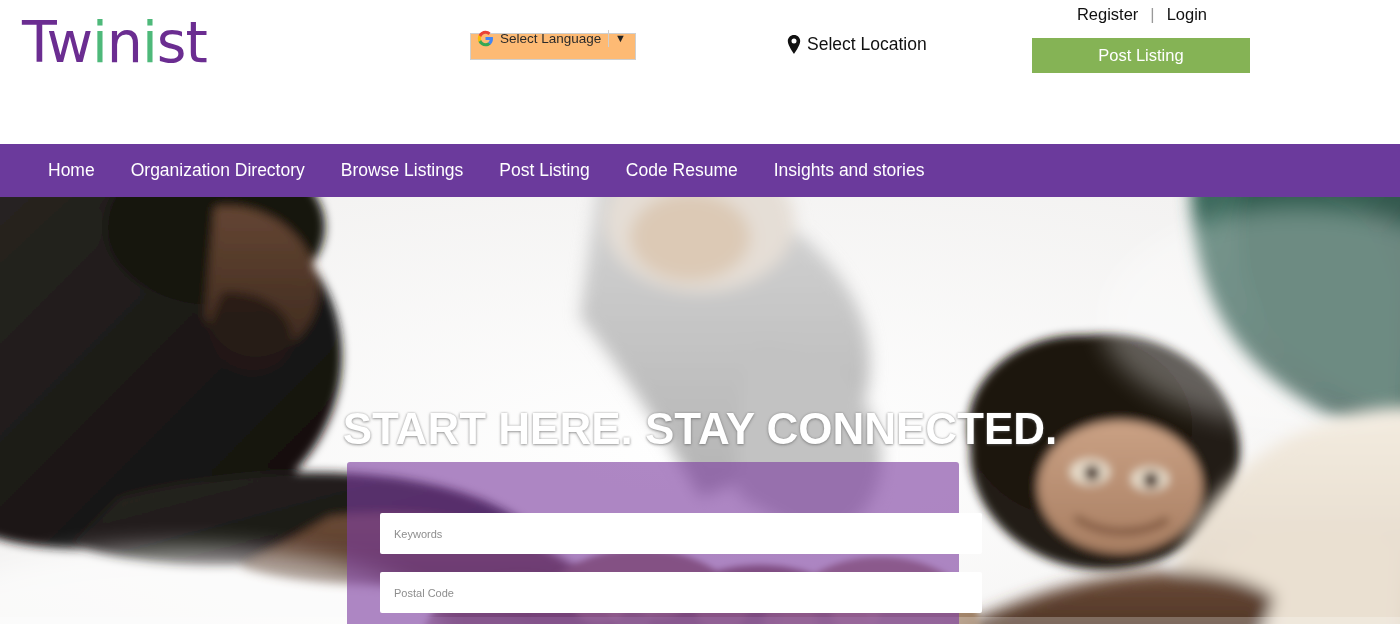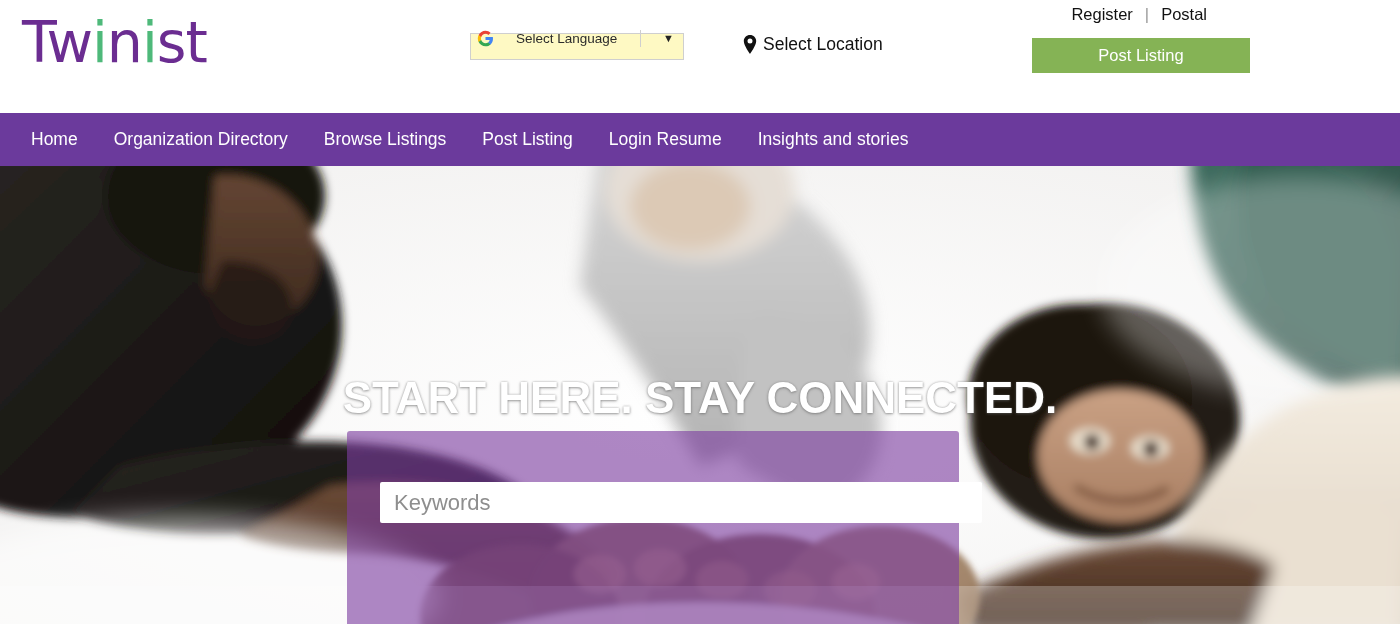--- a/index.html
+++ b/index.html
@@ -10,21 +10,21 @@
     height: 624px;
     overflow: hidden;
     font-family: "Liberation Sans", sans-serif;
     background: #ffffff;
   }
 
   
   .top-header {
     position: relative;
     width: 1400px;
-    height: 113px;
+    height: 144px;
     background: #ffffff;
   }
 
   .logo {
     position: absolute;
     left: 22px;
     top: 14px;
     font-size: 57px;
     font-weight: 400;
     letter-spacing: -1px;
@@ -37,24 +37,23 @@
   .logo .g { color: #4eb97a; }
 
   
   .lang-widget {
     position: absolute;
     left: 470px;
     top: 33px;
     height: 27px;
     display: flex;
     align-items: center;
-    background: #fef9c3;
+    background: #fdba74;
     border: 1px solid #cfcfcf;
     padding: 0 4px 16px 6px;
-    gap: 16px;
   }
   .g-logo {
     width: 17px; height: 17px;
     position: relative;
     flex: 0 0 auto;
     margin-right: 6px;
   }
   .g-logo svg { display: block; }
   .lang-label {
     font-size: 13.5px;
@@ -72,21 +71,21 @@
     width: 22px;
     text-align: center;
     font-size: 11px;
     color: #222;
     line-height: 1;
   }
 
   
   .location {
     position: absolute;
-    left: 743px;
+    left: 787px;
     top: 34px;
     display: flex;
     align-items: center;
     cursor: pointer;
   }
   .pin-icon { width: 14px; height: 19px; margin-right: 6px; display:block; }
   .location-label {
     font-size: 17.5px;
     color: #111111;
     white-space: nowrap;
@@ -122,21 +121,21 @@
     text-align: center;
   }
 
   
   .navbar {
     width: 1400px;
     height: 53px;
     background: #6b3a9c;
     display: flex;
     align-items: center;
-    padding-left: 31px;
+    padding-left: 48px;
   }
   .nav-item {
     color: #ffffff;
     font-size: 17.5px;
     text-decoration: none;
     margin-right: 36px;
     white-space: nowrap;
     cursor: pointer;
     line-height: 53px;
   }
@@ -180,21 +179,21 @@
     border-radius: 3px;
     z-index: 4;
     padding: 33px 32px 0 33px;
   }
   .field {
     width: 602px;
     height: 41px;
     background: #ffffff;
     border: none;
     border-radius: 2px;
-    font-size: 22px;
+    font-size: 11px;
     font-family: "Liberation Sans", sans-serif;
     padding: 0 14px;
     display: block;
     outline: none;
     color: #333333;
   }
   .field::placeholder { color: #8e8e8e; }
   .spacer { height: 18px; }
 
   .select-wrap { position: relative; width: 546px; }
@@ -251,32 +250,32 @@
       <svg class="pin-icon" viewBox="0 0 14 19" aria-hidden="true">
         <path fill="#111111" d="M7 0C3.5 0 .8 2.7.8 6.1.8 10.7 7 19 7 19s6.2-8.3 6.2-12.9C13.2 2.7 10.5 0 7 0zm0 8.6a2.5 2.5 0 1 1 0-5 2.5 2.5 0 0 1 0 5z"></path>
       </svg>
     </span>
     <span class="location-label">Select Location</span>
   </div>
 
   <div class="account-links">
     <a href="#">Register</a>
     <span class="account-divider">|</span>
-    <a href="#">Postal</a>
+    <a href="#">Login</a>
   </div>
 
   <button class="post-listing-btn">Post Listing</button>
 </div>
 
 <nav class="navbar">
   <a class="nav-item" href="#">Home</a>
   <a class="nav-item" href="#">Organization Directory</a>
   <a class="nav-item" href="#">Browse Listings</a>
   <a class="nav-item" href="#">Post Listing</a>
-  <a class="nav-item" href="#">Login Resume</a>
+  <a class="nav-item" href="#">Code Resume</a>
   <a class="nav-item" href="#">Insights and stories</a>
 </nav>
 
 <section class="hero">
 
   <div class="hero-photo">
     <svg viewBox="0 0 1400 458" preserveAspectRatio="none" aria-hidden="true">
       <defs>
         <radialGradient id="bgGlow" cx="50%" cy="55%" r="70%">
           <stop offset="0%" stop-color="#ffffff"></stop>
@@ -396,17 +395,18 @@
 
   <div class="search-panel">
 
 
     <div class="spacer"></div>
 
     <input class="field" type="text" placeholder="Keywords" style="">
 
     <div class="spacer"></div>
 
+    <input class="field" type="text" placeholder="Postal Code" style="">
 
     <div class="spacer"></div>
 
   </div>
 </section>
 
 </body></html>

